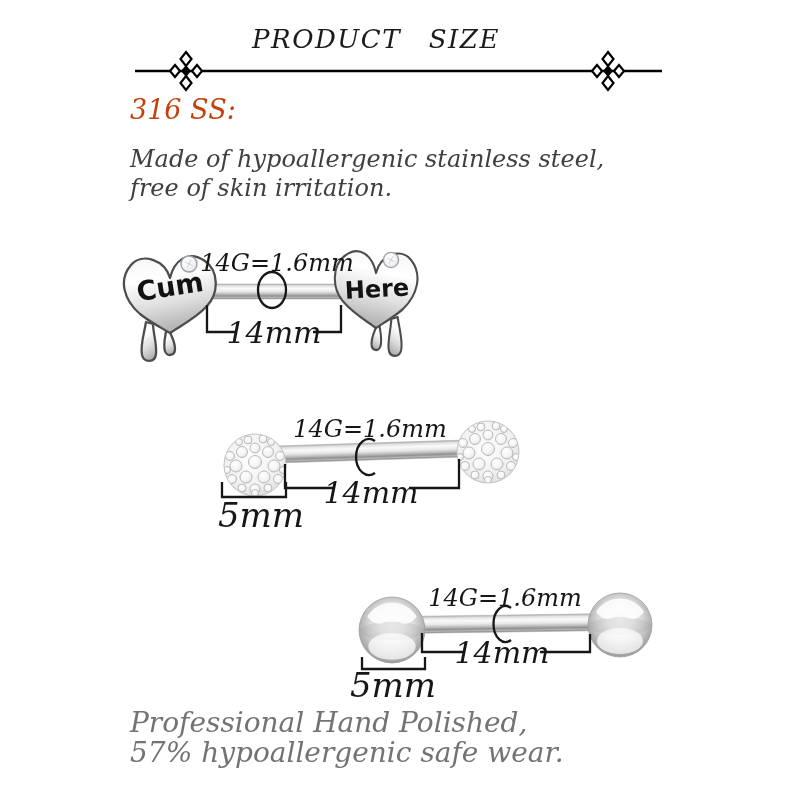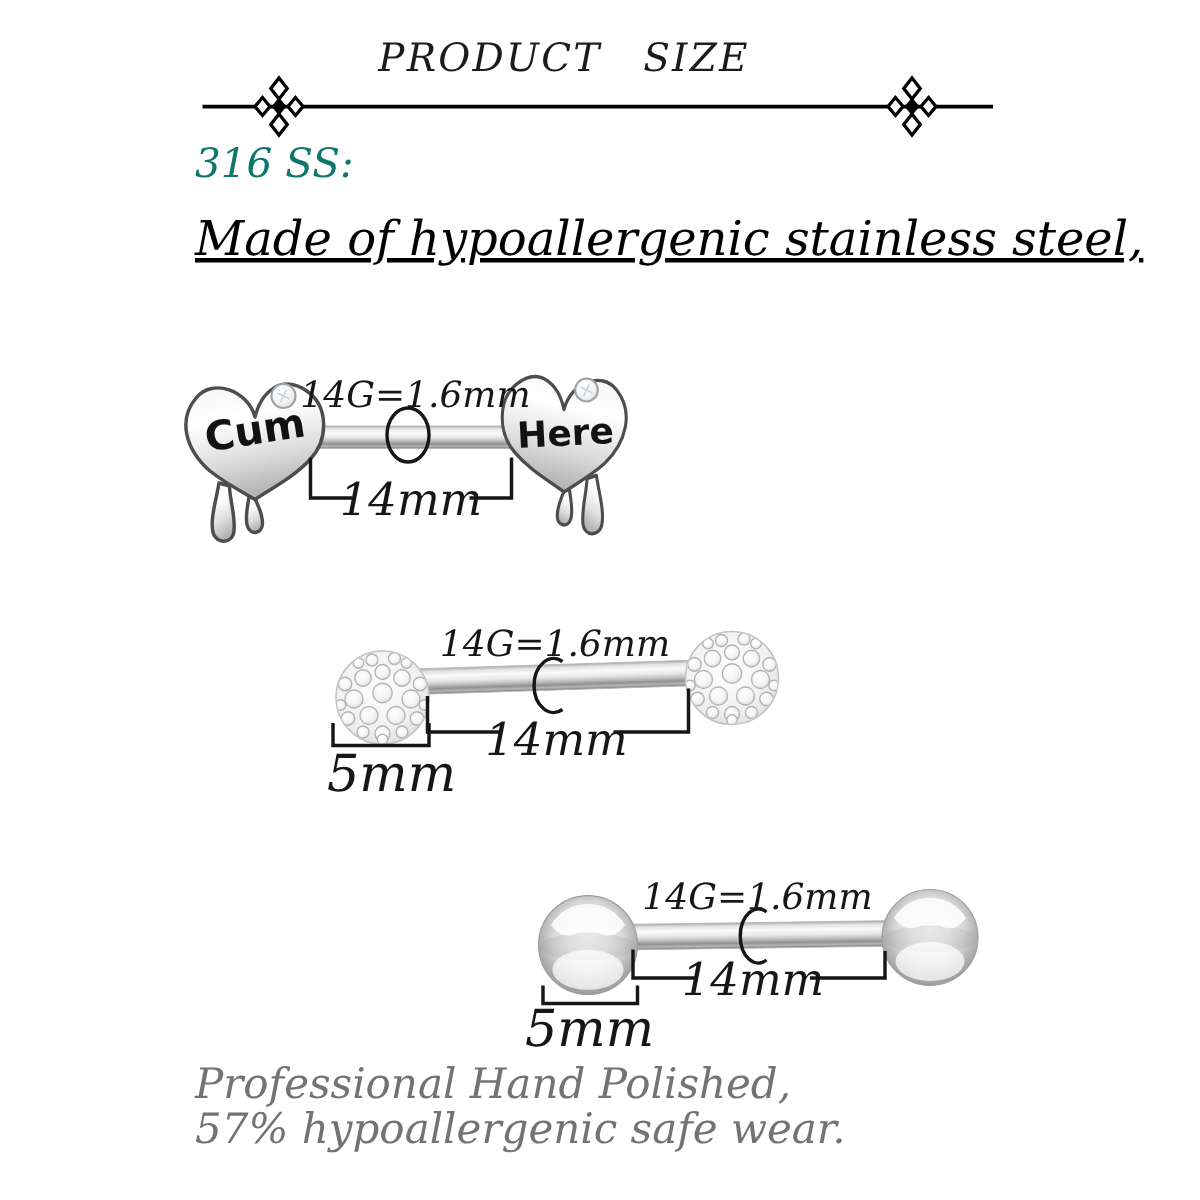--- a/index.html
+++ b/index.html
@@ -7,25 +7,25 @@
     position:relative;width:800px;height:800px;background:#ffffff;
     overflow:hidden;font-family:"DejaVu Serif", serif;color:#1c1c1c;
   }
   .title{
     position:absolute;top:24px;left:0;width:752px;text-align:center;
     font-style:italic;font-size:26px;letter-spacing:1.5px;word-spacing:18px;
     color:#1b1b1b;
   }
   .divider{position:absolute;top:50px;left:0;}
   .material{
-    position:absolute;top:94px;left:130px;font-style:italic;font-size:27px;color:#0f766e;
+    position:absolute;top:94px;left:130px;font-style:italic;font-size:27px;color:#c2410c;
   }
   .desc{
-    position:absolute;top:145px;left:130px;font-style:italic;font-size:32px;
-    line-height:29px;color:#000000;text-decoration:underline;
+    position:absolute;top:145px;left:130px;font-style:italic;font-size:24px;
+    line-height:29px;color:#404040;
   }
   .footer{
     position:absolute;top:708px;left:130px;font-style:italic;font-size:28px;
     line-height:30px;color:#737373;
   }
   .product{position:absolute;}
   .p1{left:108px;top:233px;}
   .p2{left:203px;top:403px;}
   .p3{left:338px;top:573px;}
   .dim{font-family:"DejaVu Serif", serif;font-style:italic;fill:#161616;}
@@ -136,20 +136,21 @@
 
   <svg class="divider" width="800" height="44" viewBox="0 0 800 44">
     <line x1="135" y1="21" x2="662" y2="21" stroke="#000" stroke-width="2.5"></line>
     <use href="#diamondCluster" xlink:href="#diamondCluster" transform="translate(186,21)"></use>
     <use href="#diamondCluster" xlink:href="#diamondCluster" transform="translate(608,21)"></use>
   </svg>
 
   <div class="material">316 SS:</div>
   <div class="desc">
     <div>Made of hypoallergenic stainless steel,</div>
+    <div>free of skin irritation.</div>
   </div>
 
   <svg class="product p1" width="322" height="142" viewBox="0 0 322 142">
     <rect x="92" y="51" width="148" height="15" rx="2" fill="url(#barGrad)" stroke="#b5b5b5" stroke-width="0.6"></rect>
     <use href="#meltHeart" xlink:href="#meltHeart" transform="translate(12,15)"></use>
     <use href="#meltHeart" xlink:href="#meltHeart" transform="translate(313,10) scale(-0.9,1)"></use>
     <use href="#gemStone" xlink:href="#gemStone" transform="translate(81,31)"></use>
     <use href="#gemStone" xlink:href="#gemStone" transform="translate(283,27) scale(0.95)"></use>
     <text class="engrave" x="62" y="63" font-size="27" text-anchor="middle" transform="rotate(-9 62 54)">Cum</text>
     <text class="engrave" x="269" y="64" font-size="24" text-anchor="middle" transform="rotate(-3 269 56)">Here</text>

